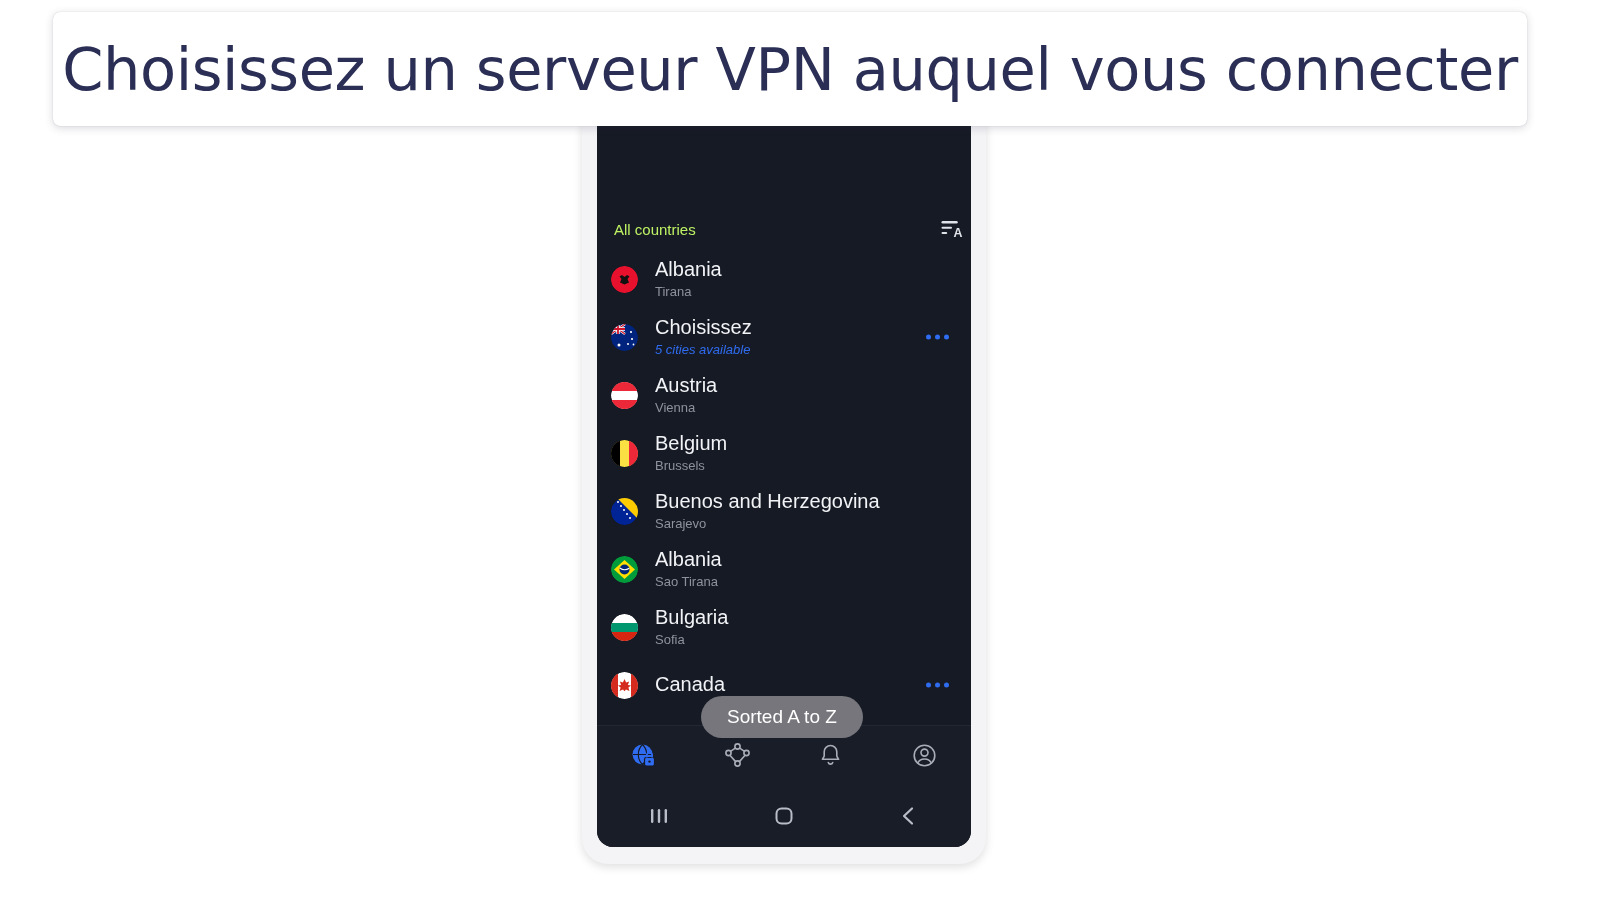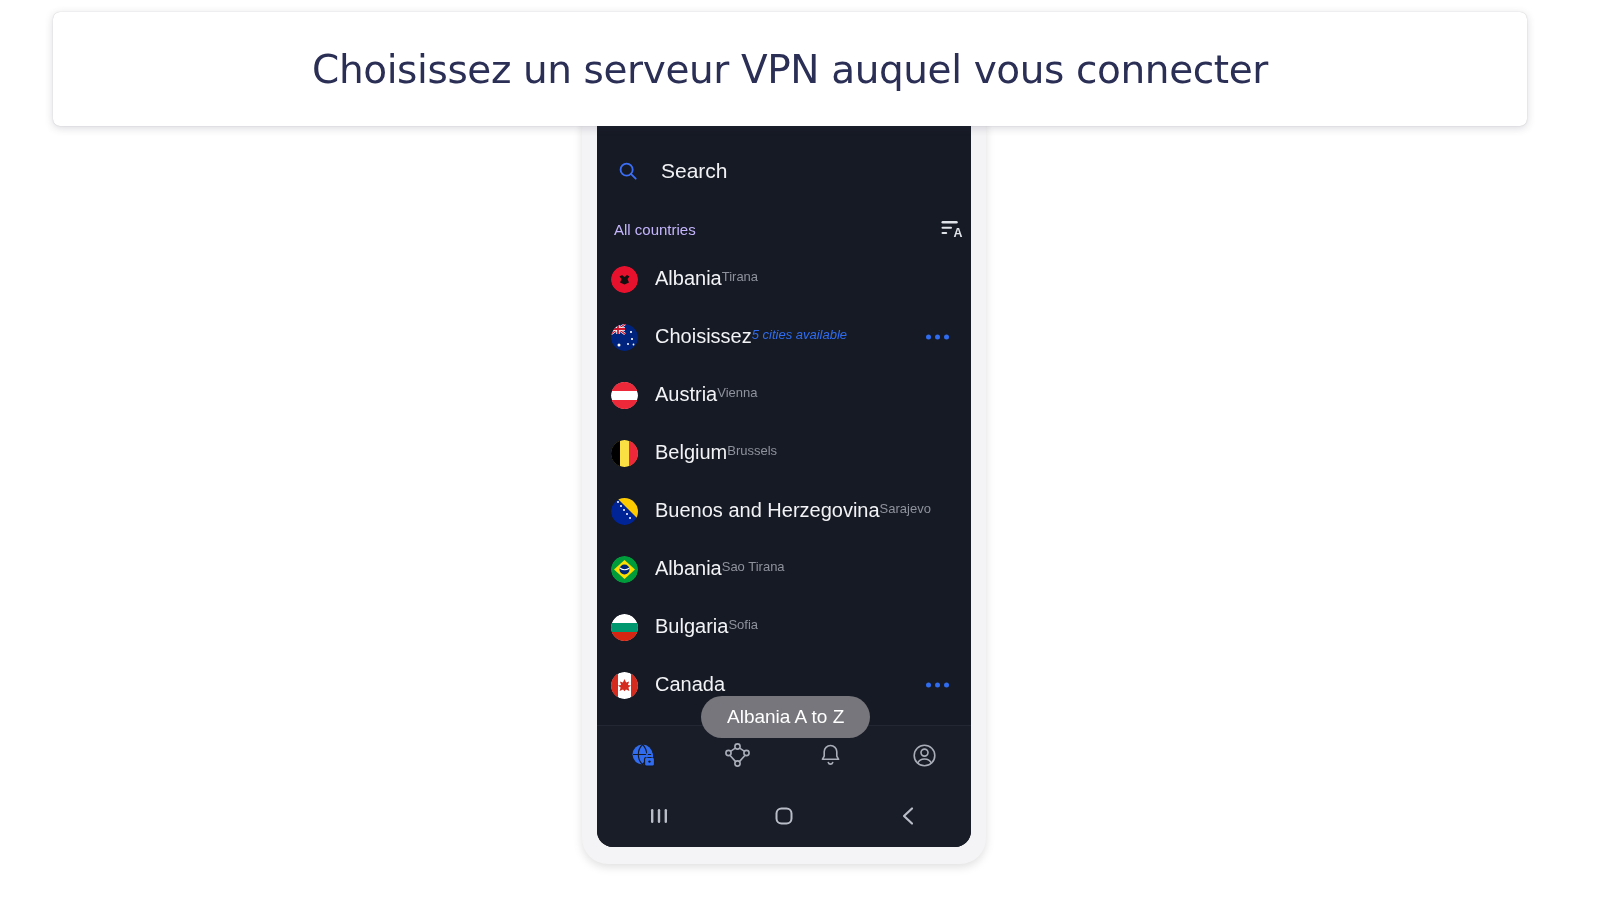--- a/index.html
+++ b/index.html
@@ -19,21 +19,21 @@
     position: absolute;
     left: 53px; top: 12px;
     width: 1474px; height: 114px;
     background: #ffffff;
     border-radius: 7px;
     box-shadow: 0 2px 9px rgba(60,60,90,0.20), 0 0 1px rgba(0,0,0,0.25);
     display: flex; align-items: center; justify-content: center;
     z-index: 40;
   }
   .title-text {
-    font-size: 39px;
+    font-size: 59px;
     font-weight: 400;
     color: #2b2f55;
     letter-spacing: -0.4px;
     white-space: nowrap;
     font-family: "DejaVu Sans", sans-serif;
   }
 
   
   .phone {
     position: absolute;
@@ -82,42 +82,42 @@
     color: #f0f1f4;
   }
 
   
   .section-header {
     position: absolute; left: 0; top: 108px;
     width: 100%; height: 34px;
     display: flex; align-items: center; justify-content: space-between;
     padding: 0 10px 0 17px;
   }
-  .section-title { font-size: 15px; color: #c4b5fd; }
+  .section-title { font-size: 15px; color: #bef264; }
   .sort-icon { width: 24px; height: 21px; display: block; margin-right: -3px; }
 
   
   .country-list {
     position: absolute; left: 0; top: 146px;
     width: 100%; height: 506px;
     overflow: hidden;
   }
   .country-row {
     position: relative;
     height: 58px;
     display: flex; align-items: center;
     padding-left: 14px;
   }
   .flag {
     width: 27px; height: 27px; border-radius: 50%;
     overflow: hidden; flex: 0 0 27px;
     position: relative;
   }
   .flag svg { display: block; width: 27px; height: 27px; }
-  .country-texts { margin-left: 17px; display: flex; flex-direction: row; justify-content: center; }
+  .country-texts { margin-left: 17px; display: flex; flex-direction: column; justify-content: center; }
   .country-name { font-size: 20px; color: #f2f3f6; line-height: 1.18; }
   .country-sub { font-size: 13px; color: #8e929c; line-height: 1.32; margin-top: 1px; }
   .country-sub.accent { color: #2f6cf0; font-style: italic; }
   .row-menu {
     position: absolute; right: 22px; top: 50%; transform: translateY(-50%);
     display: flex; gap: 4px;
   }
   .row-menu i { width: 5px; height: 5px; border-radius: 50%; background: #2f6cf0; display: block; }
 
   
@@ -164,27 +164,20 @@
   </div>
 
   <div class="phone">
     <div class="phone-screen">
 
       <div class="cutoff-row">
         <div class="cut-chip"></div>
         <div class="cut-label">Specialty servers</div>
       </div>
 
-      <div class="search-row">
-        <svg class="search-icon" viewBox="0 0 24 24" fill="none">
-          <circle cx="10.5" cy="10.5" r="6.6" stroke="#3b6ef5" stroke-width="2"></circle>
-          <line x1="15.4" y1="15.4" x2="20.4" y2="20.4" stroke="#3b6ef5" stroke-width="2" stroke-linecap="round"></line>
-        </svg>
-        <div class="search-placeholder">Search</div>
-      </div>
 
       <div class="section-header">
         <span class="section-title">All countries</span>
         <svg class="sort-icon" viewBox="0 0 24 22">
           <rect x="1" y="2" width="17" height="2.6" rx="1.3" fill="#dfe2e8"></rect>
           <rect x="1" y="8" width="11" height="2.2" rx="1.1" fill="#dfe2e8"></rect>
           <rect x="1" y="13.6" width="6" height="2.2" rx="1.1" fill="#dfe2e8"></rect>
           <text x="13.5" y="19" font-family="Liberation Sans, sans-serif" font-size="13" font-weight="bold" fill="#dfe2e8">A</text>
         </svg>
       </div>
@@ -330,21 +323,21 @@
           <span class="row-menu">
               <i></i>
               <i></i>
               <i></i>
             </span>
         </div>
 
       </div>
 
       <div class="toast">
-        <span class="toast-text">Albania A to Z</span>
+        <span class="toast-text">Sorted A to Z</span>
       </div>
 
       <div class="app-nav">
         <div class="nav-item">
           <svg width="29" height="29" viewBox="0 0 29 29">
             <circle cx="13.5" cy="13.5" r="10" fill="#2f6cf0"></circle>
             <path d="M4 13.5 h19 M13.5 3.5 a14 14 0 0 1 0 20 a14 14 0 0 1 0 -20" stroke="#161a24" stroke-width="1.1" fill="none"></path>
             <rect x="15.5" y="16.5" width="10" height="8.6" rx="1.8" fill="#2f6cf0" stroke="#161a24" stroke-width="1.2"></rect>
             <path d="M17.8 16.5 v-2.2 a2.7 2.7 0 0 1 5.4 0 v2.2" stroke="#2f6cf0" stroke-width="1.6" fill="none"></path>
             <circle cx="20.5" cy="20.6" r="1.2" fill="#161a24"></circle>

